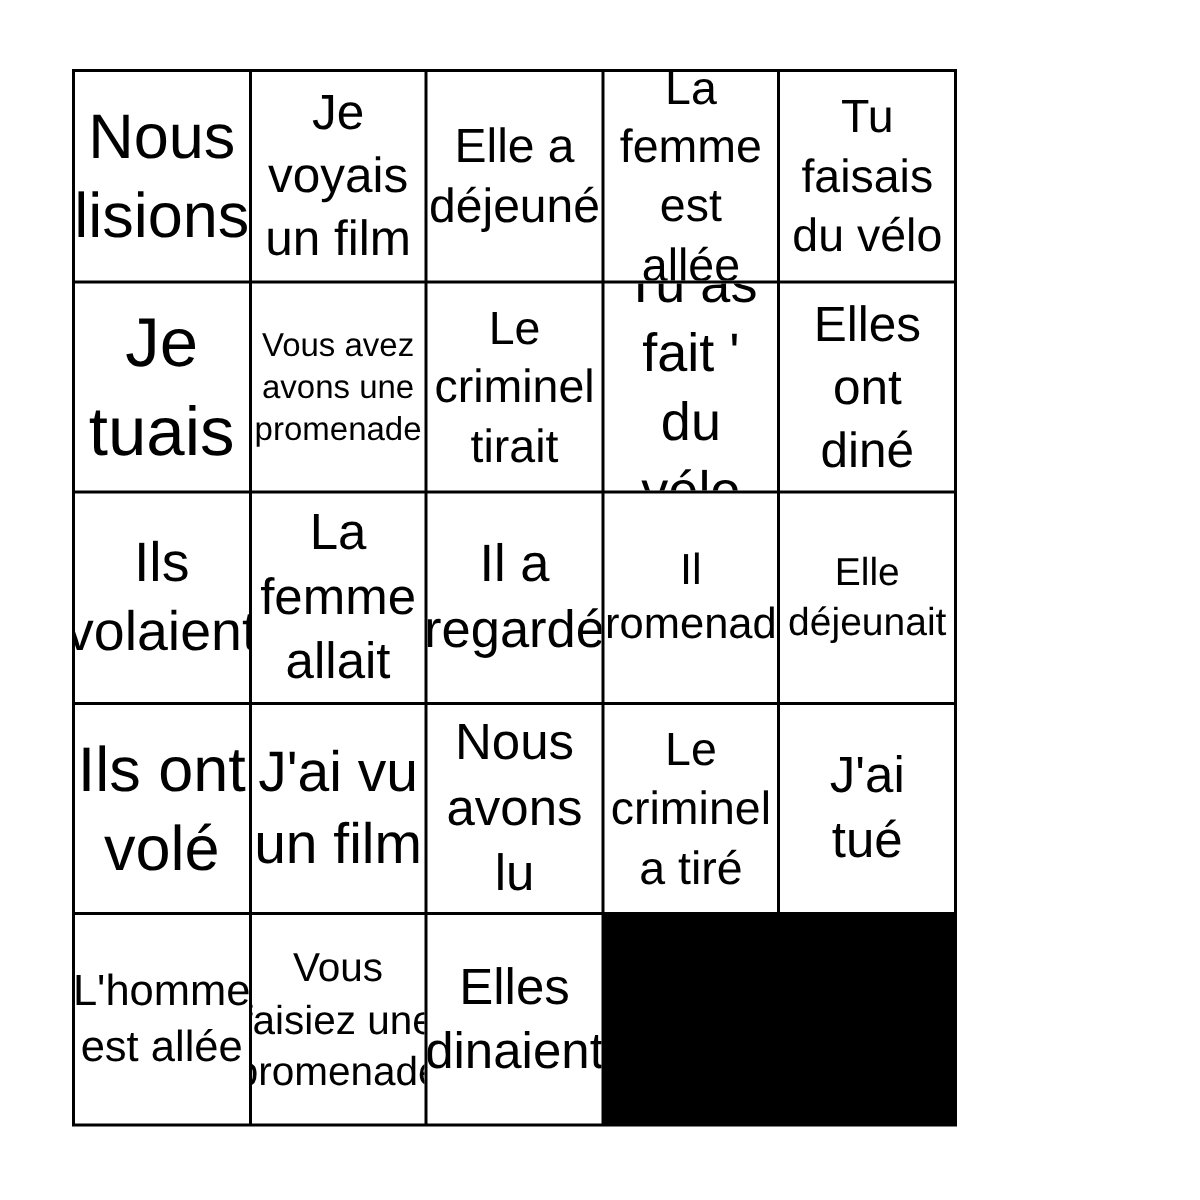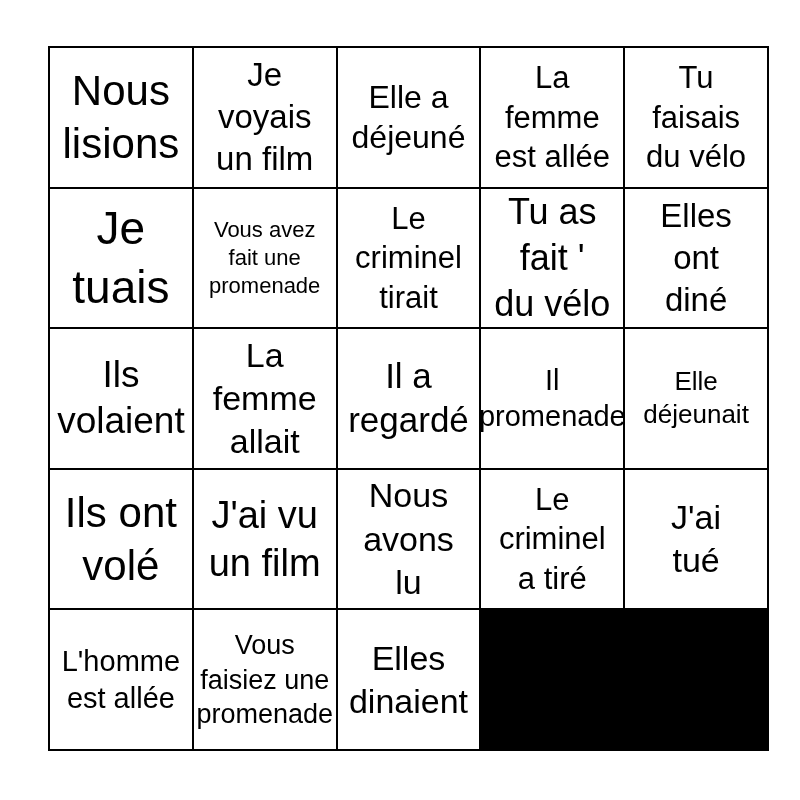--- a/index.html
+++ b/index.html
@@ -12,21 +12,21 @@
     background: #ffffff;
     position: relative;
     font-family: "Liberation Sans", sans-serif;
     color: #000000;
     overflow: hidden;
   }
   .board {
     position: absolute;
     left: 48px;
     top: 46px;
-    width: 721px;
+    width: 590px;
     height: 705px;
     box-sizing: border-box;
     background: #000000;
     display: grid;
     grid-template-columns: repeat(5, 1fr);
     grid-template-rows: repeat(5, 1fr);
     gap: 2px;
     padding: 2px;
   }
   .cell {
@@ -72,21 +72,21 @@
 faisais
 du vélo</span>
     </div>
 
   <div class="cell" style="font-size:46px">
       <span class="cell-text">Je
 tuais</span>
     </div>
   <div class="cell" style="font-size:22px">
       <span class="cell-text">Vous avez
-fait une
+avons une
 promenade</span>
     </div>
   <div class="cell" style="font-size:31px">
       <span class="cell-text">Le
 criminel
 tirait</span>
     </div>
   <div class="cell" style="font-size:36px">
       <span class="cell-text">Tu as
 fait '

